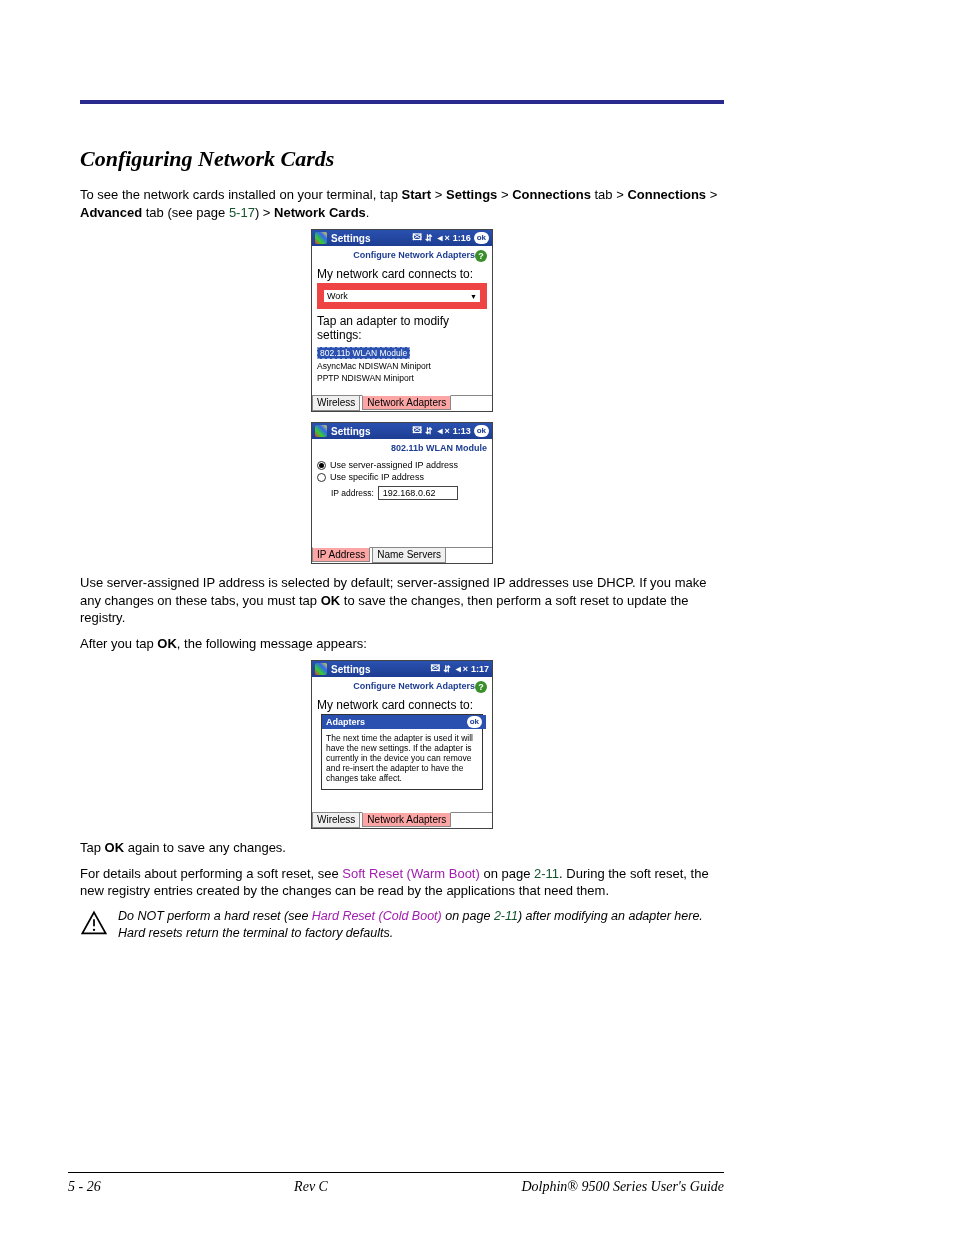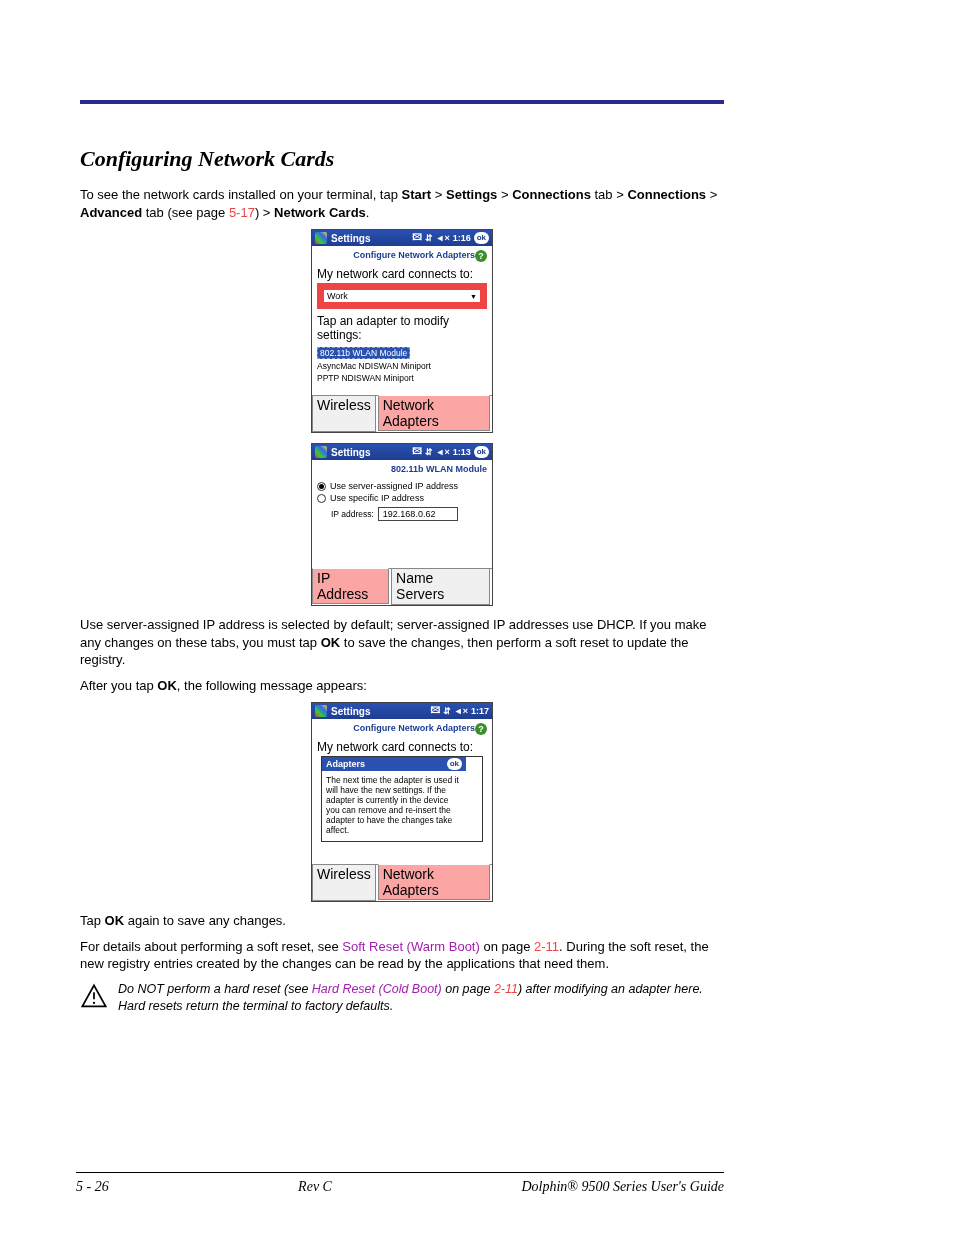--- a/index.html
+++ b/index.html
@@ -24,21 +24,21 @@
   h2.section-title {
     font-family: "Times New Roman", Times, serif;
     font-style: italic;
     font-weight: bold;
     font-size: 22px;
     margin: 0 0 14px 0;
   }
   p { margin: 0 0 8px 0; line-height: 1.35; }
   .bold { font-weight: bold; }
   .link { color: #a21caf; }
-  .crosslink { color: #ef4444; }
+  .crosslink { color: #14532d; }
 
   
   .shot-wrap { display: flex; justify-content: center; margin: 6px 0 10px 0; }
   .shot {
     width: 182px;
     border: 1px solid #444;
     background: #fff;
     font-size: 9px;
     color: #000;
   }
@@ -87,60 +87,60 @@
     justify-content: space-between;
     align-items: center;
     margin-top: 2px;
   }
   .combo .tri { font-size: 7px; }
   .adapter-list { margin-top: 4px; }
   .adapter-item { font-size: 8.5px; padding: 1px 0; }
   .adapter-sel { background: #2a51b0; color: #fff; border: 1px dashed #8aa0d8; display:inline-block; padding:0 2px; }
   .tabs-bottom {
     display: flex; border-top: 1px solid #888; margin-top: 6px;
-    font-size: 14px;
+    font-size: 10px;
   }
   .tab-b {
     border: 1px solid #888;
     border-top: none;
     padding: 1px 4px;
     margin-right: 2px;
     background: #f0f0f0;
   }
   .tab-b.active { background: #fca5a5; position:relative; top:-1px; border-top:1px solid #fff; }
   .radio-row { display:flex; align-items:center; gap:4px; margin: 2px 0; }
   .radio-dot { width:9px;height:9px;border:1px solid #333;border-radius:50%; display:flex;align-items:center;justify-content:center;}
   .radio-dot.sel::after{content:"";width:5px;height:5px;background:#000;border-radius:50%;}
   .ip-row { display:flex; align-items:center; gap:4px; margin-left:14px; margin-top:4px; font-size:8.5px;}
   .ip-box { border:1px solid #444; padding:1px 4px; font-size:9px; min-width:80px;}
   .popup-box {
     border:1px solid #333;
     margin: 2px 4px 22px 4px;
-    padding: 3px 20px 6px 4px;
+    padding: 3px 0 6px 4px;
     font-size:8.5px;
     position:relative;
   }
   .popup-title {
     background:#2a51b0; color:#fff; font-weight:bold;
     padding:1px 4px;
     display:flex; justify-content:space-between; align-items:center;
     font-size:9px;
     margin:-3px -4px 4px -4px;
   }
 
   
   .warn-row { display:flex; gap:10px; margin-top:6px; }
   .warn-icon-svg { width:28px; height:28px; flex:0 0 28px; margin-top:2px;}
   .warn-text { font-style: italic; font-size: 12.5px; line-height:1.35;}
 
   
   .footer {
     position: absolute;
     bottom: 40px;
-    left: 76px; right: 80px;
+    left: 68px; right: 80px;
     border-top: 1px solid #000;
     padding-top: 6px;
     display: flex;
     justify-content: space-between;
     font-family: "Times New Roman", Times, serif;
     font-style: italic;
     font-size: 14px;
   }
 </style>
 </head>

